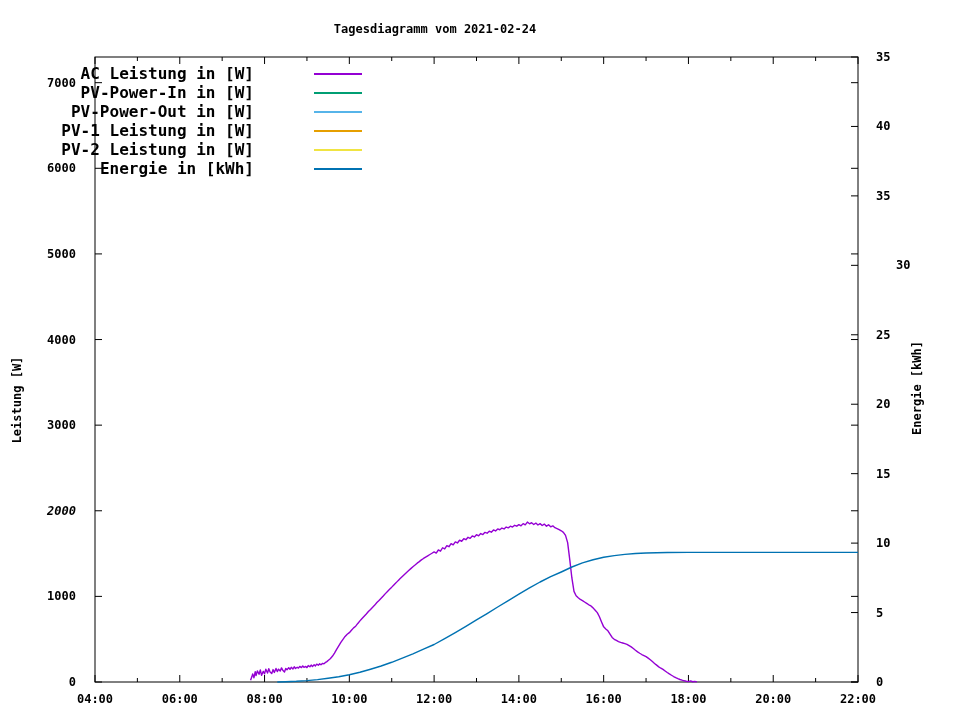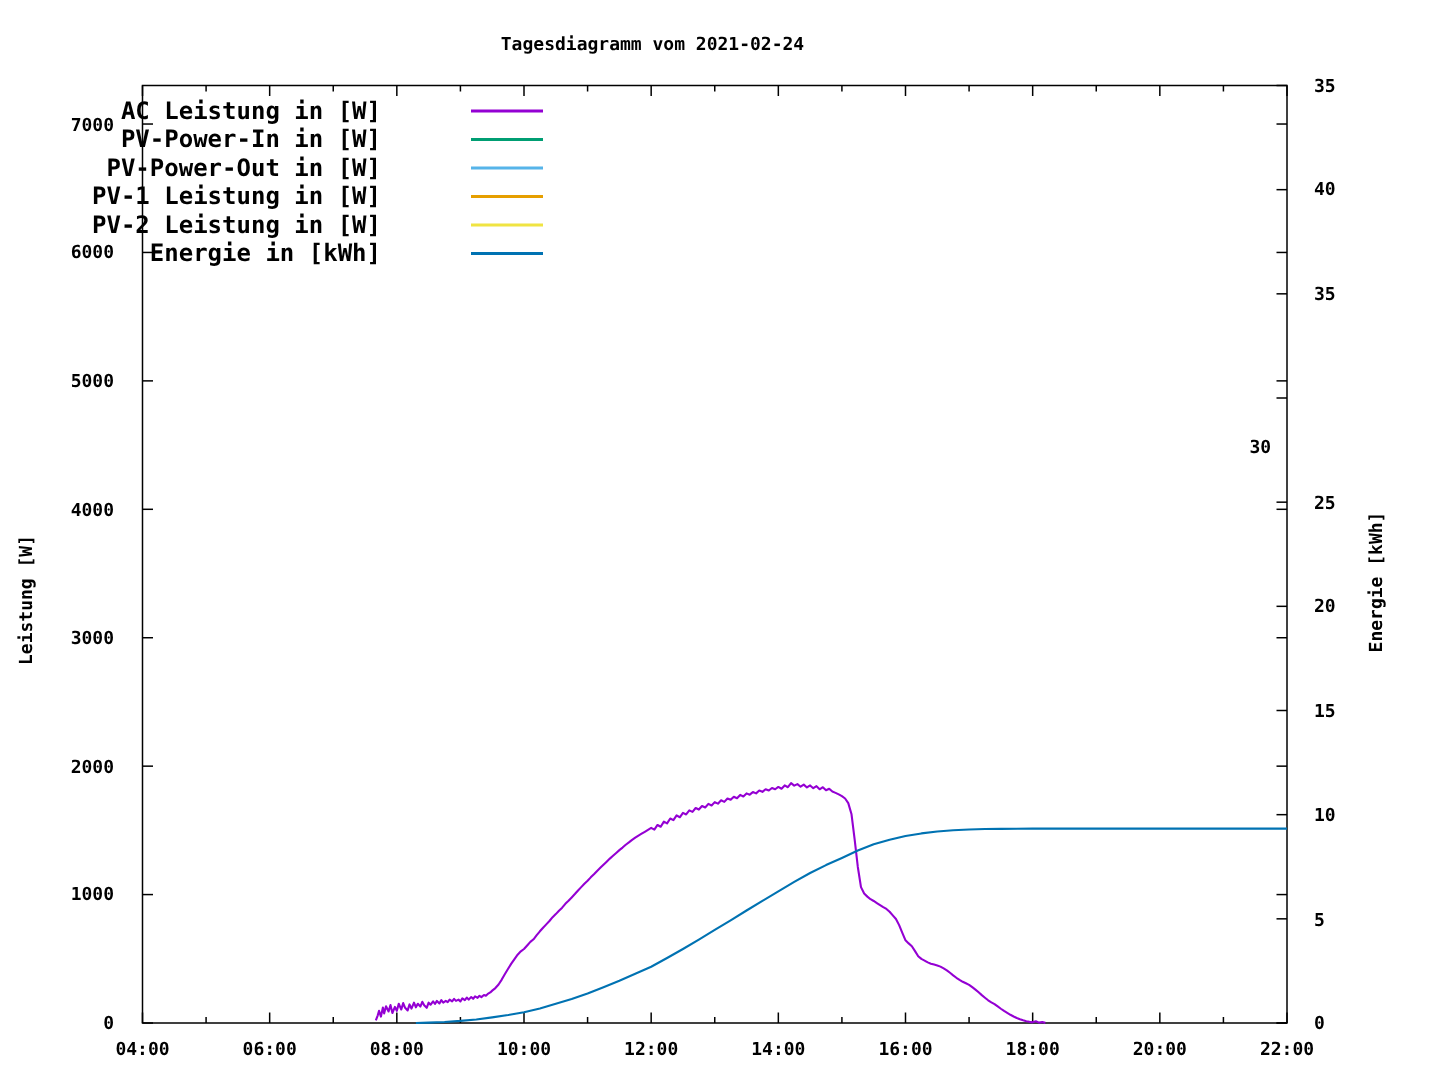--- a/index.html
+++ b/index.html
@@ -108,33 +108,33 @@
       <div class="tick-label xl" style="left: 264.556px;">08:00</div>
       <div class="tick-label xl" style="left: 349.333px;">10:00</div>
       <div class="tick-label xl" style="left: 434.111px;">12:00</div>
       <div class="tick-label xl" style="left: 518.889px;">14:00</div>
       <div class="tick-label xl" style="left: 603.667px;">16:00</div>
       <div class="tick-label xl" style="left: 688.444px;">18:00</div>
       <div class="tick-label xl" style="left: 773.222px;">20:00</div>
       <div class="tick-label xl" style="left: 858px;">22:00</div>
       <div class="tick-label yl" style="left: 76px; top: 682px;">0</div>
       <div class="tick-label yl" style="left: 76px; top: 596.384px;">1000</div>
-      <div class="tick-label yl" style="left: 76px; top: 510.767px;">2000</div>
+      <div class="tick-label yl" style="left: 76px; top: 510.767px; font-style: italic;">2000</div>
       <div class="tick-label yl" style="left: 76px; top: 425.151px;">3000</div>
       <div class="tick-label yl" style="left: 76px; top: 339.534px;">4000</div>
       <div class="tick-label yl" style="left: 76px; top: 253.918px;">5000</div>
       <div class="tick-label yl" style="left: 76px; top: 168.301px;">6000</div>
       <div class="tick-label yl" style="left: 76px; top: 82.6849px;">7000</div>
       <div class="tick-label yr" style="left: 876px; top: 682px;">0</div>
       <div class="tick-label yr" style="left: 876px; top: 612.556px;">5</div>
       <div class="tick-label yr" style="left: 876px; top: 543.111px;">10</div>
       <div class="tick-label yr" style="left: 876px; top: 473.667px;">15</div>
       <div class="tick-label yr" style="left: 876px; top: 404.222px;">20</div>
       <div class="tick-label yr" style="left: 876px; top: 334.778px;">25</div>
-      <div class="tick-label yr" style="left: 833px; top: 265.333px; margin-top: 33px;">30</div>
+      <div class="tick-label yr" style="left: 896px; top: 265.333px;">30</div>
       <div class="tick-label yr" style="left: 876px; top: 195.889px;">35</div>
       <div class="tick-label yr" style="left: 876px; top: 126.444px;">40</div>
       <div class="tick-label yr" style="left: 876px; top: 57px;">35</div>
     </div>
   <div id="legend" class="legend">
       <div class="legend-row" style="top: 74px; left: 0px; width: 960px;">
         <span class="legend-label" style="right: 706px;">AC Leistung in [W]</span>
         <span class="legend-line" style="left: 314px; width: 48px; background: rgb(148, 0, 211);"></span>
       </div>
       <div class="legend-row" style="top: 93px; left: 0px; width: 960px;">

